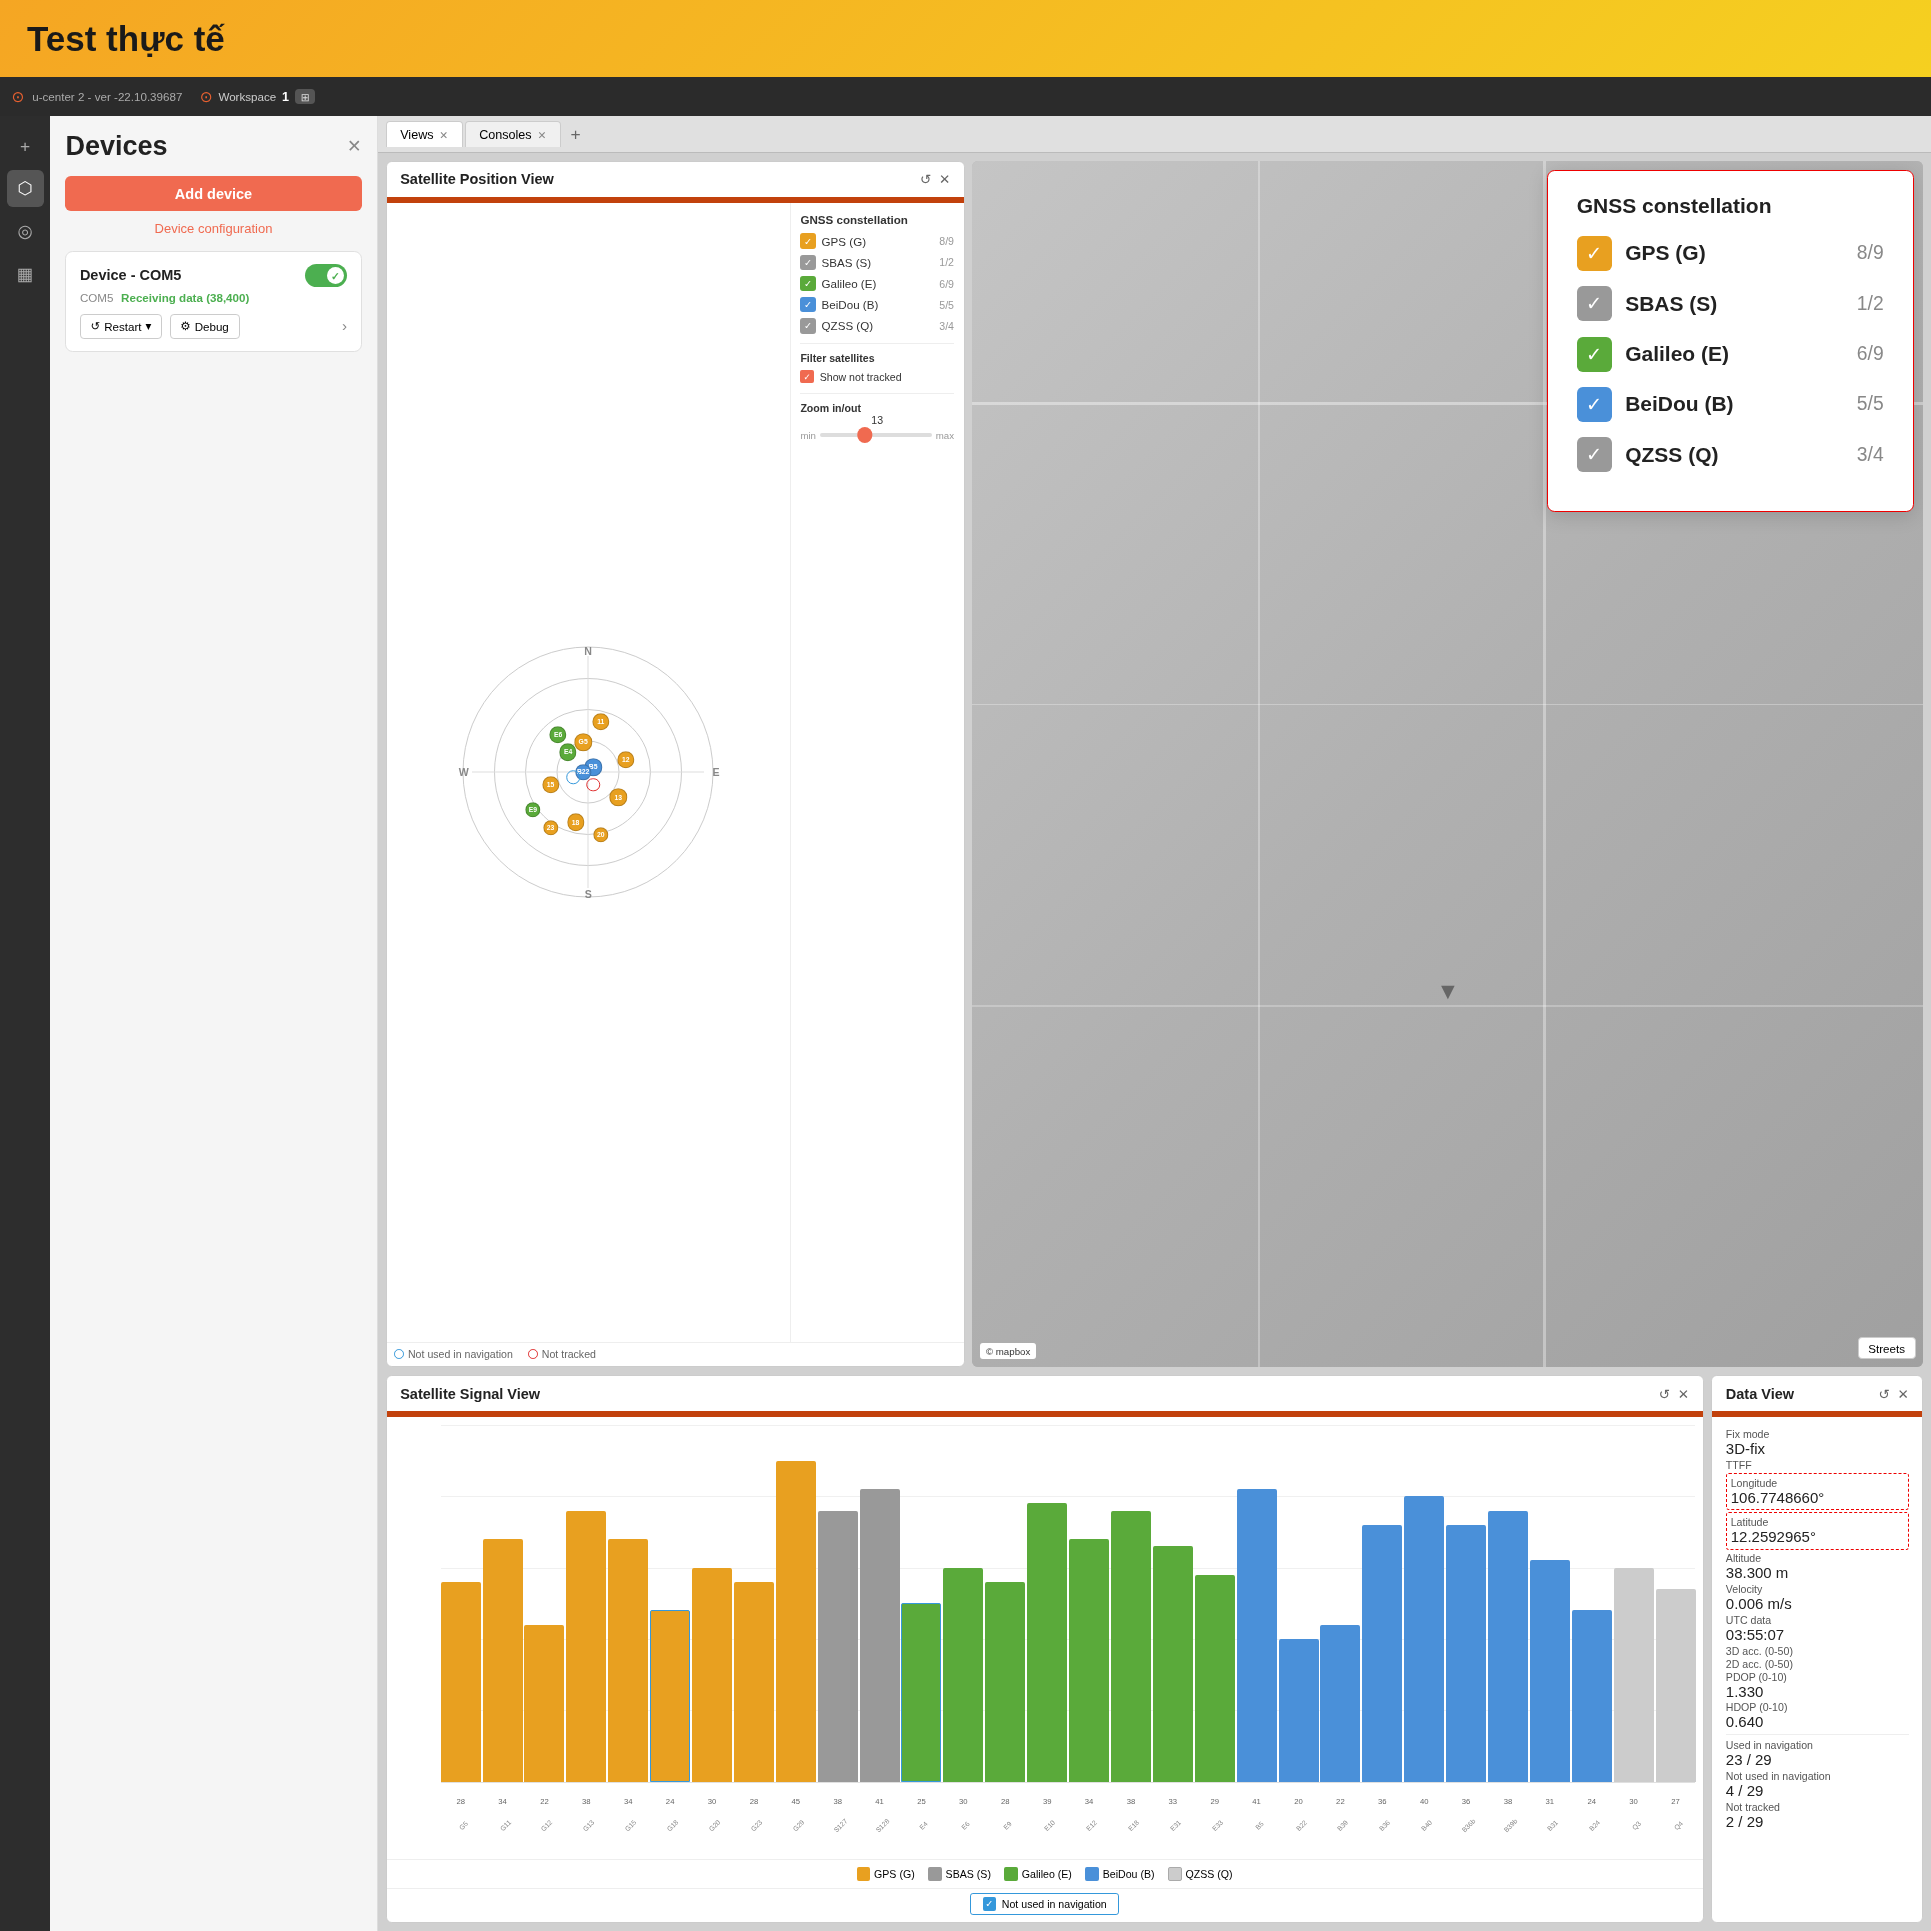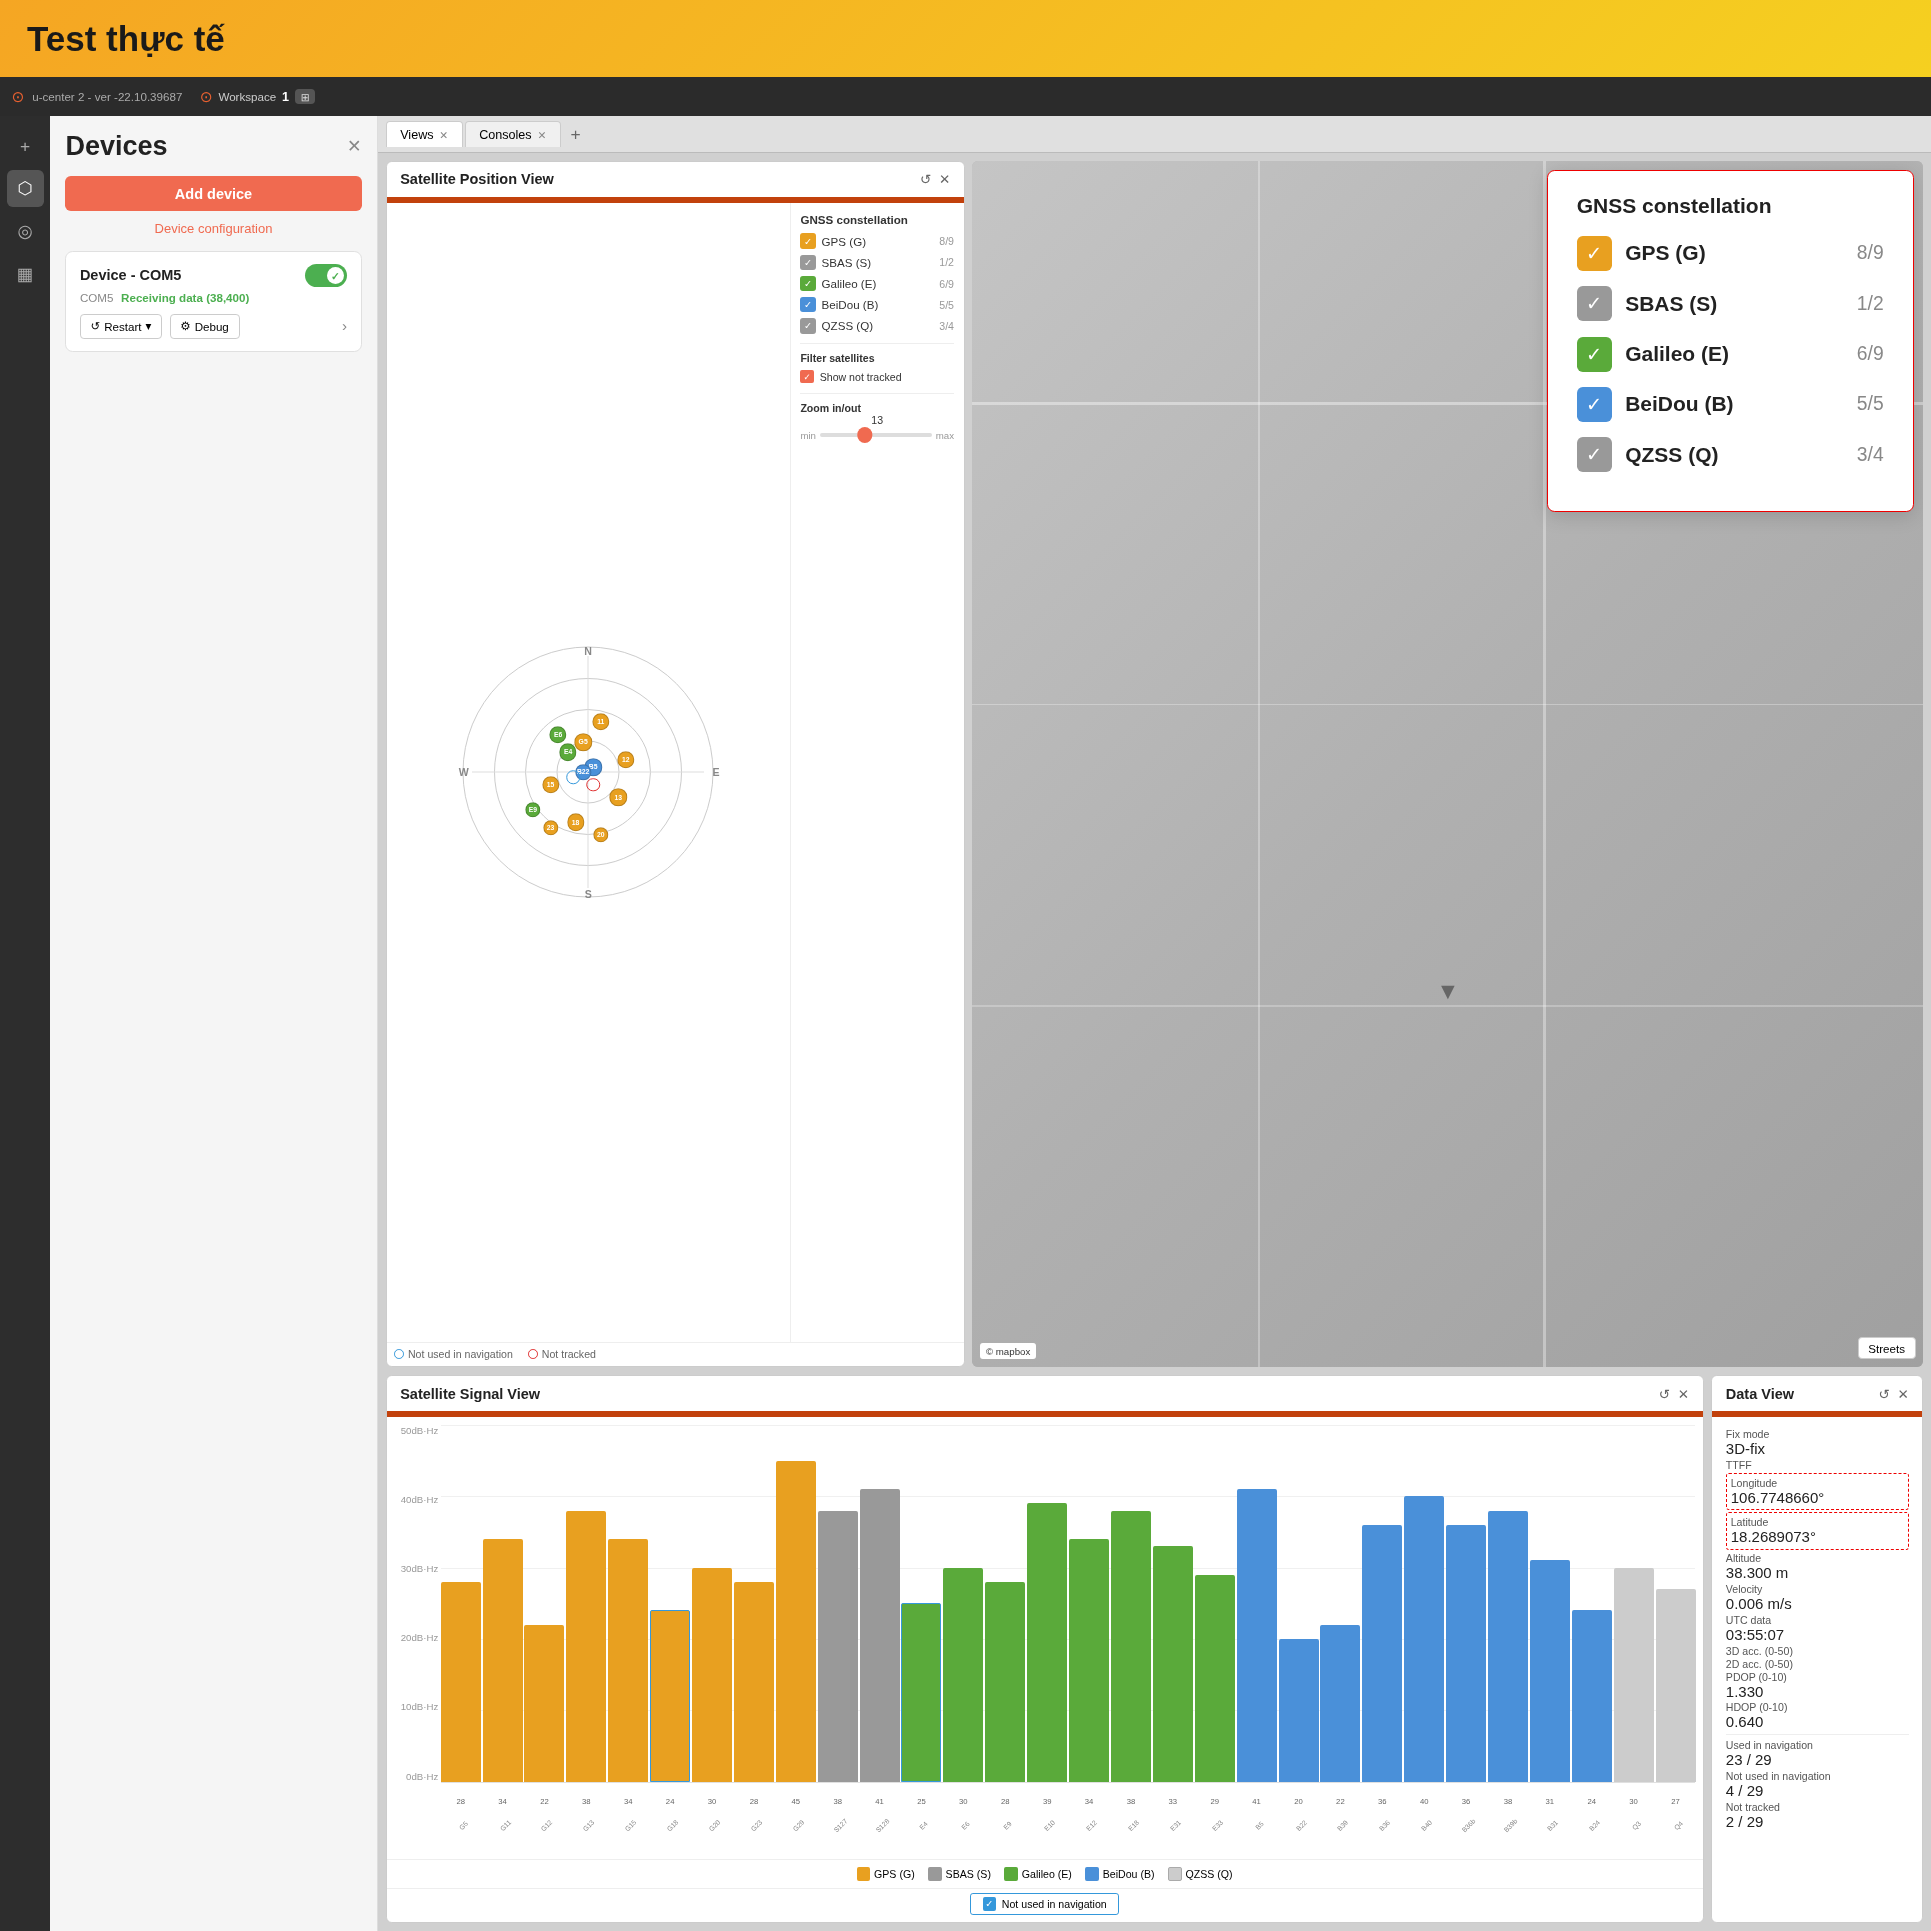--- a/index.html
+++ b/index.html
@@ -463,28 +463,20 @@
         <div class="panel-header">
           <span class="panel-title">Satellite Signal View</span>
           <div class="panel-actions">
             <span class="panel-icon-btn">↺</span>
             <span class="panel-icon-btn">✕</span>
           </div>
         </div>
 
         <div style="flex:1;position:relative;padding:7.7px 7.7px 0 7.7px;overflow:hidden;">
 
-          <div style="position:absolute;left:7.7px;top:7.7px;bottom:77px;display:flex;flex-direction:column;justify-content:space-between;font-size:9.7px;color:#999;width:44px;text-align:right;">
-            <span>50dB·Hz</span>
-            <span>40dB·Hz</span>
-            <span>30dB·Hz</span>
-            <span>20dB·Hz</span>
-            <span>10dB·Hz</span>
-            <span>0dB·Hz</span>
-          </div>
 
           <div style="position:absolute;left:54px;right:7.7px;top:7.7px;bottom:77px;">
             <div style="position:absolute;top:0;left:0;right:0;height:1px;background:#f0f0f0;"></div>
             <div style="position:absolute;top:20%;left:0;right:0;height:1px;background:#f0f0f0;"></div>
             <div style="position:absolute;top:40%;left:0;right:0;height:1px;background:#f0f0f0;"></div>
             <div style="position:absolute;top:60%;left:0;right:0;height:1px;background:#f0f0f0;"></div>
             <div style="position:absolute;top:80%;left:0;right:0;height:1px;background:#f0f0f0;"></div>
             <div style="position:absolute;top:100%;left:0;right:0;height:1px;background:#e0e0e0;"></div>
           </div>
 
@@ -633,21 +625,21 @@
           </div>
           <div>
             <div class="data-field-label">TTFF</div>
           </div>
           <div class="data-field-highlight">
             <div class="data-field-label">Longitude</div>
             <div class="data-field-value">106.7748660°</div>
           </div>
           <div class="data-field-highlight">
             <div class="data-field-label">Latitude</div>
-            <div class="data-field-value">18.2689073°</div>
+            <div class="data-field-value">12.2592965°</div>
           </div>
           <div>
             <div class="data-field-label">Altitude</div>
             <div class="data-field-value">38.300 m</div>
           </div>
           <div>
             <div class="data-field-label">Velocity</div>
             <div class="data-field-value">0.006 m/s</div>
           </div>
           <div>

